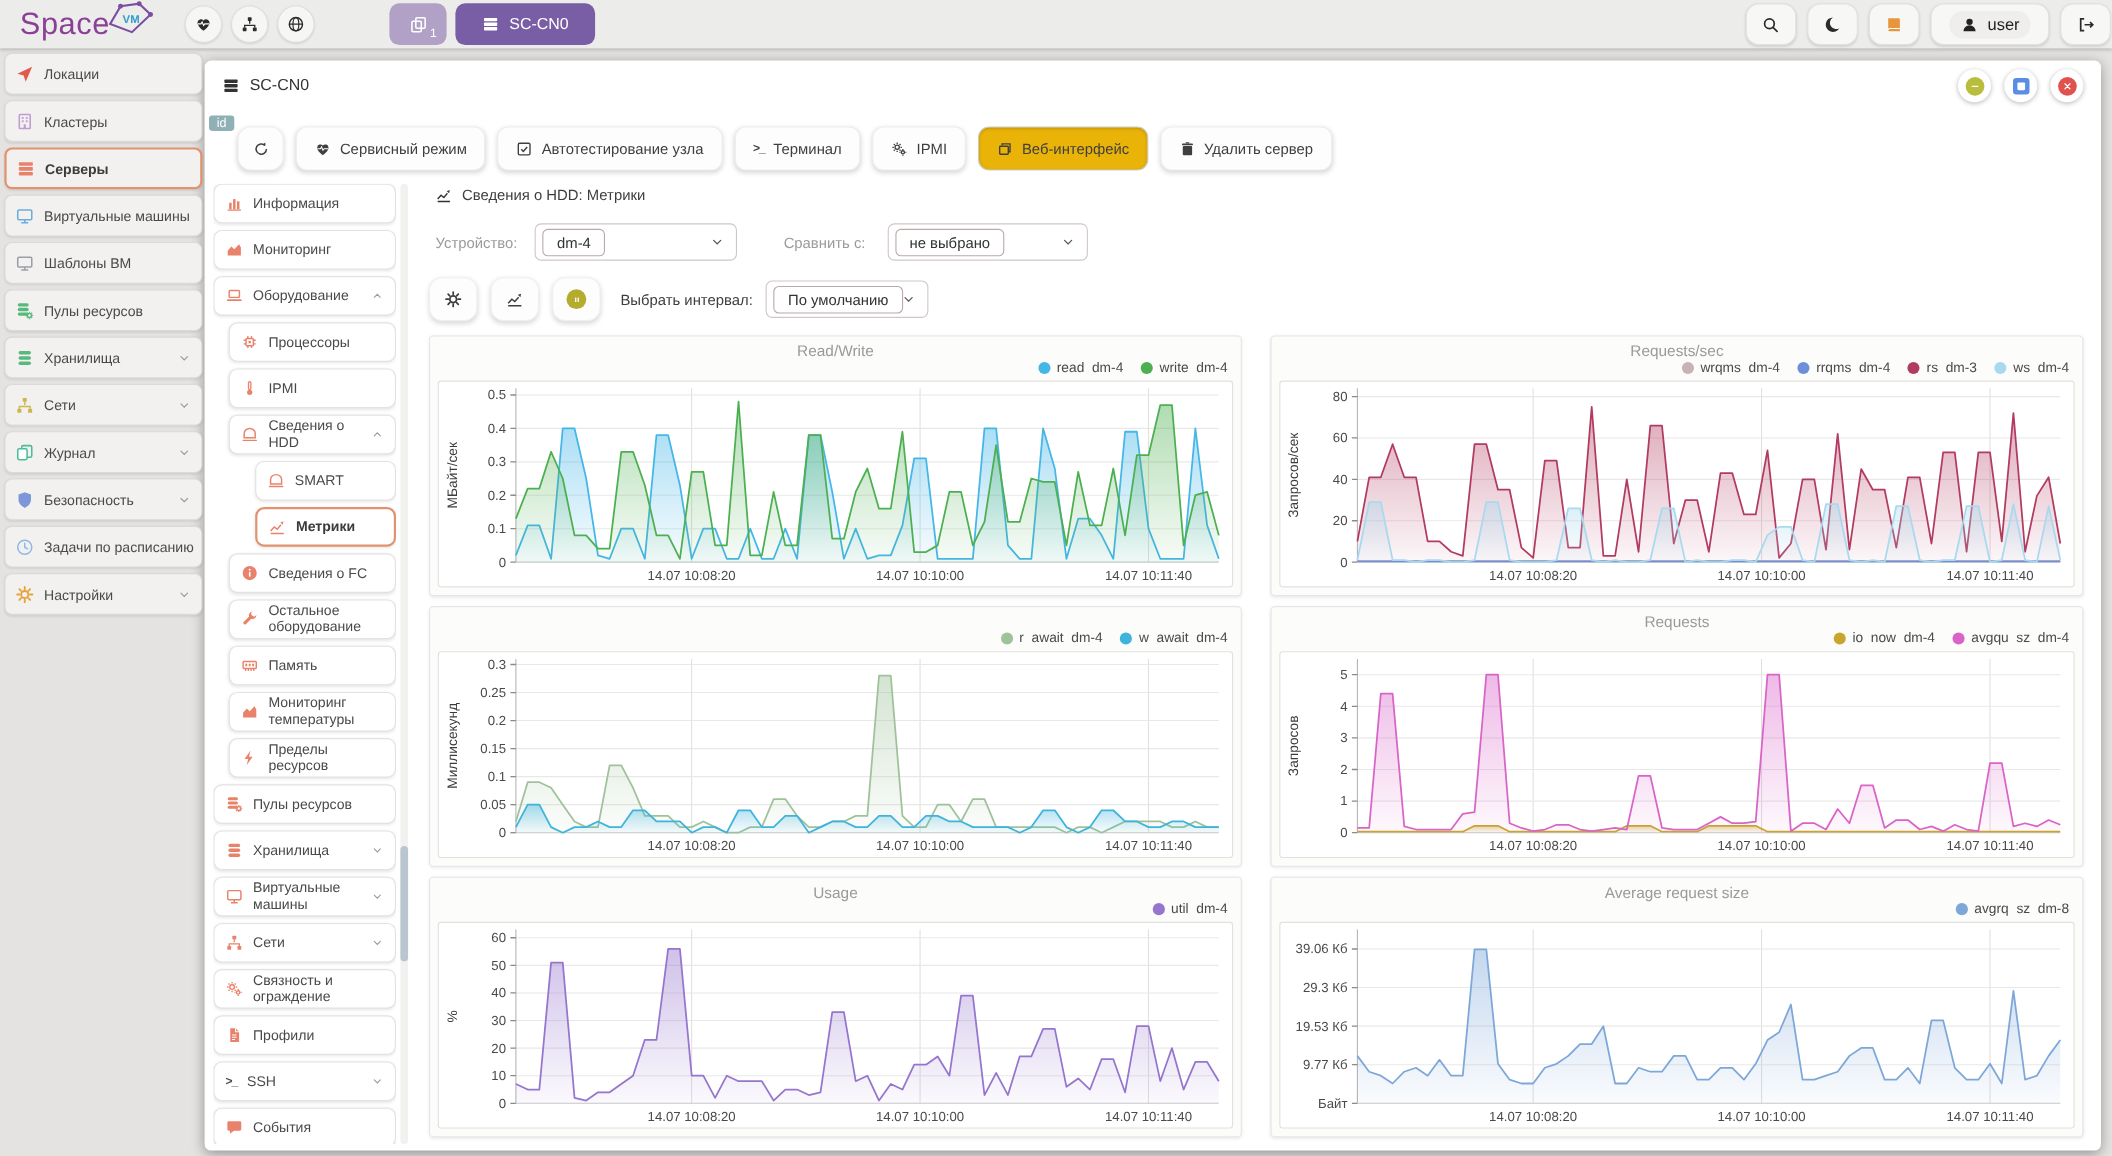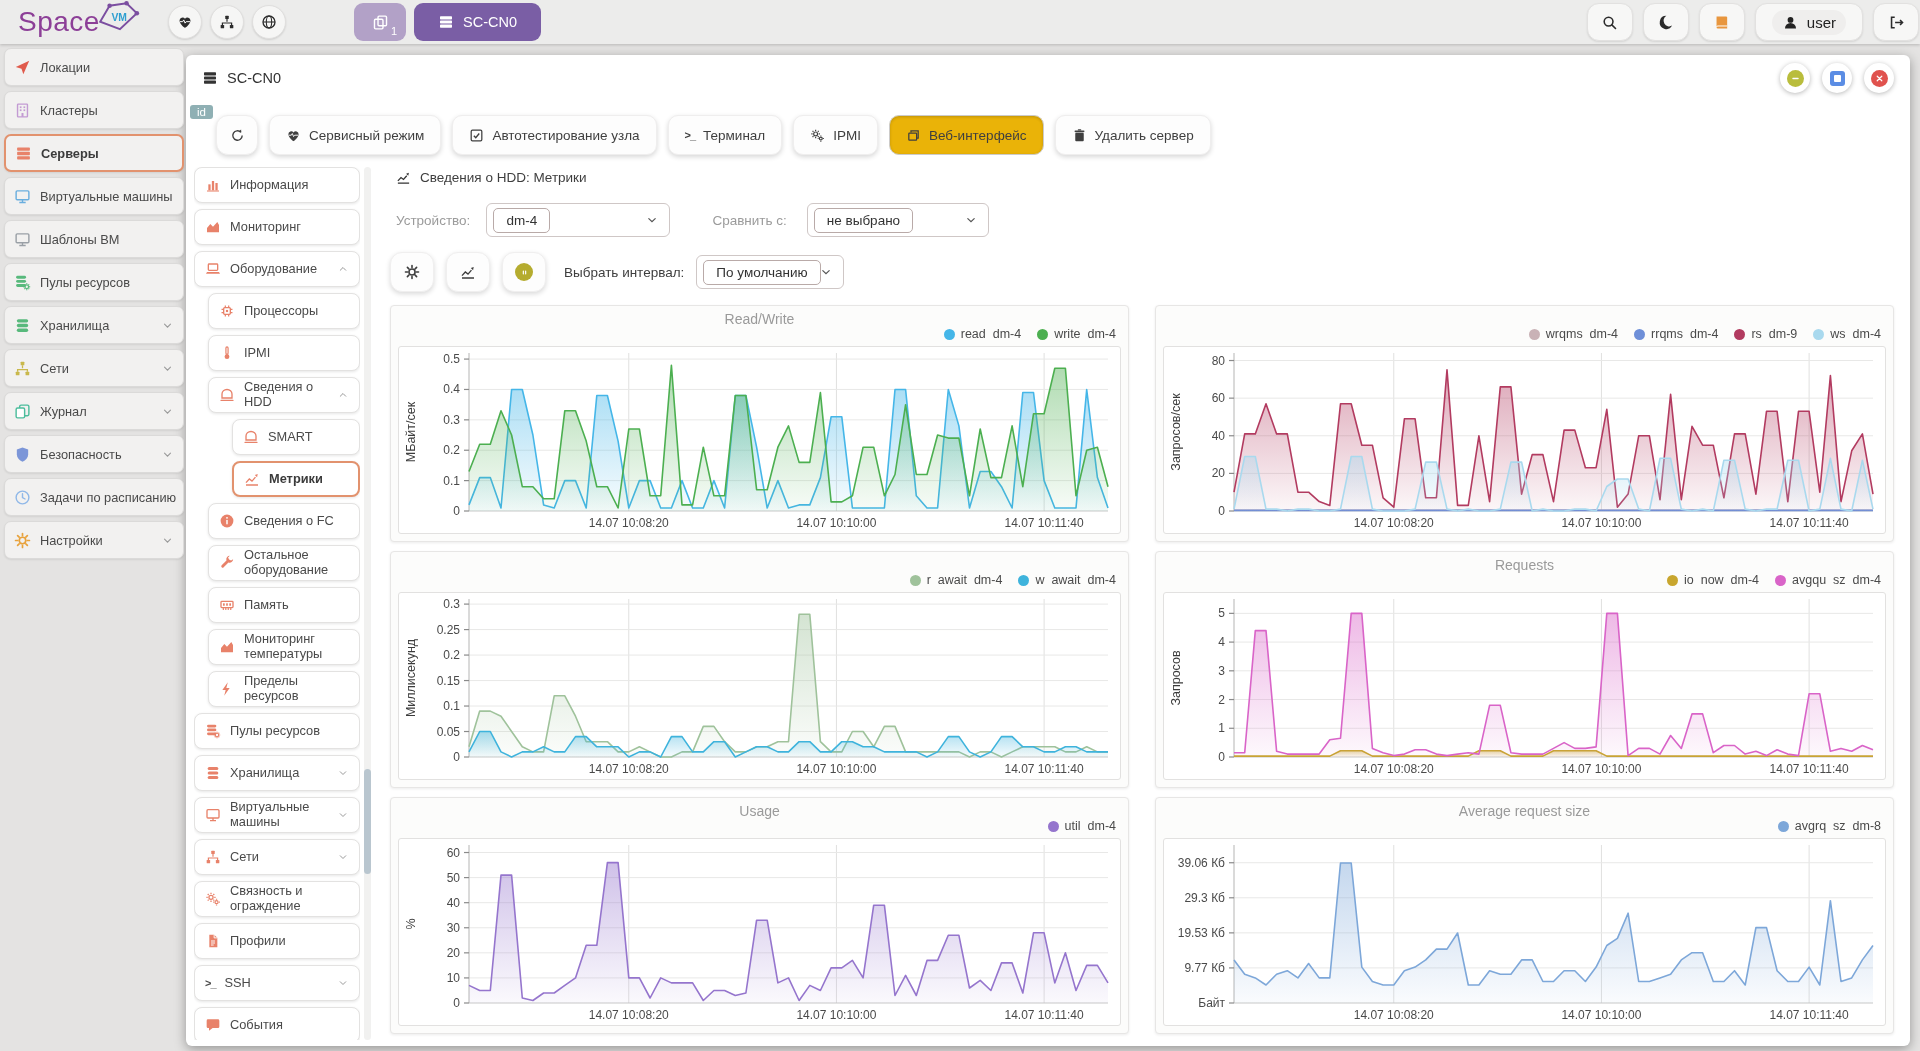--- a/index.html
+++ b/index.html
@@ -761,24 +761,25 @@
               <text x="645.1" y="180" text-anchor="middle" font-size="12" fill="#4a4a4a" font-family="Liberation Sans, sans-serif">14.07 10:11:40</text>
               <text x="16" y="85" text-anchor="middle" font-size="12.5" fill="#3c3c3c" font-family="Liberation Sans, sans-serif" transform="rotate(-90 16 85)">МБайт/сек</text>
               <path d="M70.0 157.9L80.7 130.6L91.3 130.6L102.0 161.0L112.6 42.5L123.3 42.5L133.9 88.0L144.6 157.9L155.2 161.0L165.8 133.6L176.5 133.6L187.2 161.0L197.8 48.5L208.4 48.5L219.1 94.1L229.8 161.0L240.4 133.6L251.1 133.6L261.7 161.0L272.4 161.0L283.0 133.6L293.6 161.0L304.3 161.0L314.9 133.6L325.6 161.0L336.3 48.5L346.9 48.5L357.6 100.2L368.2 161.0L378.9 133.6L389.5 161.0L400.1 157.9L410.8 157.9L421.4 130.6L432.1 69.8L442.8 69.8L453.4 161.0L464.1 161.0L474.7 161.0L485.4 161.0L496.0 42.5L506.6 42.5L517.3 148.8L528.0 161.0L538.6 161.0L549.3 42.5L559.9 78.9L570.5 161.0L581.2 124.5L591.9 124.5L602.5 139.7L613.1 161.0L623.8 45.5L634.5 45.5L645.1 133.6L655.8 161.0L666.4 161.0L677.0 161.0L687.7 42.5L698.4 130.6L709.0 161.0L709 164L70 164Z" fill="url(#grad0_0)" stroke="none"></path>
               <path d="M70.0 157.9L80.7 130.6L91.3 130.6L102.0 161.0L112.6 42.5L123.3 42.5L133.9 88.0L144.6 157.9L155.2 161.0L165.8 133.6L176.5 133.6L187.2 161.0L197.8 48.5L208.4 48.5L219.1 94.1L229.8 161.0L240.4 133.6L251.1 133.6L261.7 161.0L272.4 161.0L283.0 133.6L293.6 161.0L304.3 161.0L314.9 133.6L325.6 161.0L336.3 48.5L346.9 48.5L357.6 100.2L368.2 161.0L378.9 133.6L389.5 161.0L400.1 157.9L410.8 157.9L421.4 130.6L432.1 69.8L442.8 69.8L453.4 161.0L464.1 161.0L474.7 161.0L485.4 161.0L496.0 42.5L506.6 42.5L517.3 148.8L528.0 161.0L538.6 161.0L549.3 42.5L559.9 78.9L570.5 161.0L581.2 124.5L591.9 124.5L602.5 139.7L613.1 161.0L623.8 45.5L634.5 45.5L645.1 133.6L655.8 161.0L666.4 161.0L677.0 161.0L687.7 42.5L698.4 130.6L709.0 161.0" fill="none" stroke="#45b6e8" stroke-width="1.6" stroke-linejoin="round"></path>
               <path d="M70.0 124.5L80.7 97.2L91.3 97.2L102.0 63.7L112.6 88.0L123.3 139.7L133.9 139.7L144.6 151.8L155.2 151.8L165.8 63.7L176.5 63.7L187.2 94.1L197.8 139.7L208.4 139.7L219.1 161.0L229.8 82.0L240.4 82.0L251.1 148.8L261.7 148.8L272.4 18.2L283.0 157.9L293.6 157.9L304.3 100.2L314.9 148.8L325.6 148.8L336.3 48.5L346.9 48.5L357.6 142.7L368.2 142.7L378.9 100.2L389.5 78.9L400.1 115.4L410.8 115.4L421.4 45.5L432.1 154.9L442.8 154.9L453.4 148.8L464.1 100.2L474.7 100.2L485.4 148.8L496.0 127.5L506.6 57.7L517.3 127.5L528.0 127.5L538.6 88.0L549.3 91.1L559.9 91.1L570.5 148.8L581.2 82.0L591.9 130.6L602.5 130.6L613.1 78.9L623.8 139.7L634.5 66.8L645.1 66.8L655.8 21.2L666.4 21.2L677.0 148.8L687.7 103.2L698.4 100.2L709.0 139.7L709 164L70 164Z" fill="url(#grad0_1)" stroke="none"></path>
               <path d="M70.0 124.5L80.7 97.2L91.3 97.2L102.0 63.7L112.6 88.0L123.3 139.7L133.9 139.7L144.6 151.8L155.2 151.8L165.8 63.7L176.5 63.7L187.2 94.1L197.8 139.7L208.4 139.7L219.1 161.0L229.8 82.0L240.4 82.0L251.1 148.8L261.7 148.8L272.4 18.2L283.0 157.9L293.6 157.9L304.3 100.2L314.9 148.8L325.6 148.8L336.3 48.5L346.9 48.5L357.6 142.7L368.2 142.7L378.9 100.2L389.5 78.9L400.1 115.4L410.8 115.4L421.4 45.5L432.1 154.9L442.8 154.9L453.4 148.8L464.1 100.2L474.7 100.2L485.4 148.8L496.0 127.5L506.6 57.7L517.3 127.5L528.0 127.5L538.6 88.0L549.3 91.1L559.9 91.1L570.5 148.8L581.2 82.0L591.9 130.6L602.5 130.6L613.1 78.9L623.8 139.7L634.5 66.8L645.1 66.8L655.8 21.2L666.4 21.2L677.0 148.8L687.7 103.2L698.4 100.2L709.0 139.7" fill="none" stroke="#4caf50" stroke-width="1.6" stroke-linejoin="round"></path>
             </svg>
           </div>
         </div>
         <div class="chart-card">
+          <div class="chart-title">Requests/sec</div>
           <div class="legend">
             <div class="leg-item"><span class="leg-dot" style="background: rgb(201, 178, 182);"></span><span>wrqms  dm-4</span></div>
             <div class="leg-item"><span class="leg-dot" style="background: rgb(110, 143, 216);"></span><span>rrqms  dm-4</span></div>
-            <div class="leg-item"><span class="leg-dot" style="background: rgb(178, 59, 96);"></span><span>rs  dm-9</span></div>
+            <div class="leg-item"><span class="leg-dot" style="background: rgb(178, 59, 96);"></span><span>rs  dm-3</span></div>
             <div class="leg-item"><span class="leg-dot" style="background: rgb(169, 217, 238);"></span><span>ws  dm-4</span></div>
           </div>
           <div class="plot">
             <svg width="721" height="186" viewBox="0 0 721 186">
               <defs>
                 <linearGradient id="grad1_0" x1="0" y1="0" x2="0" y2="1">
                   <stop offset="0" stop-color="#c9b2b6" stop-opacity="0.45"></stop>
                   <stop offset="1" stop-color="#c9b2b6" stop-opacity="0.04"></stop>
                 </linearGradient>
                 <linearGradient id="grad1_1" x1="0" y1="0" x2="0" y2="1">

